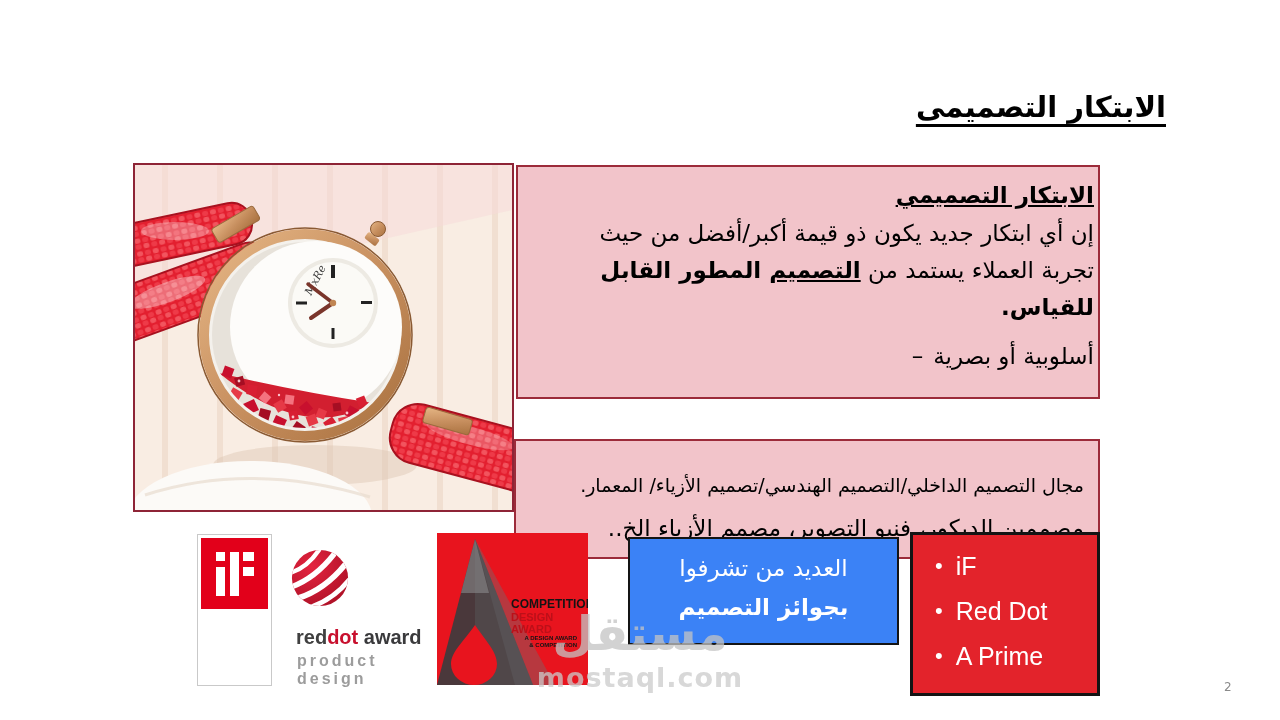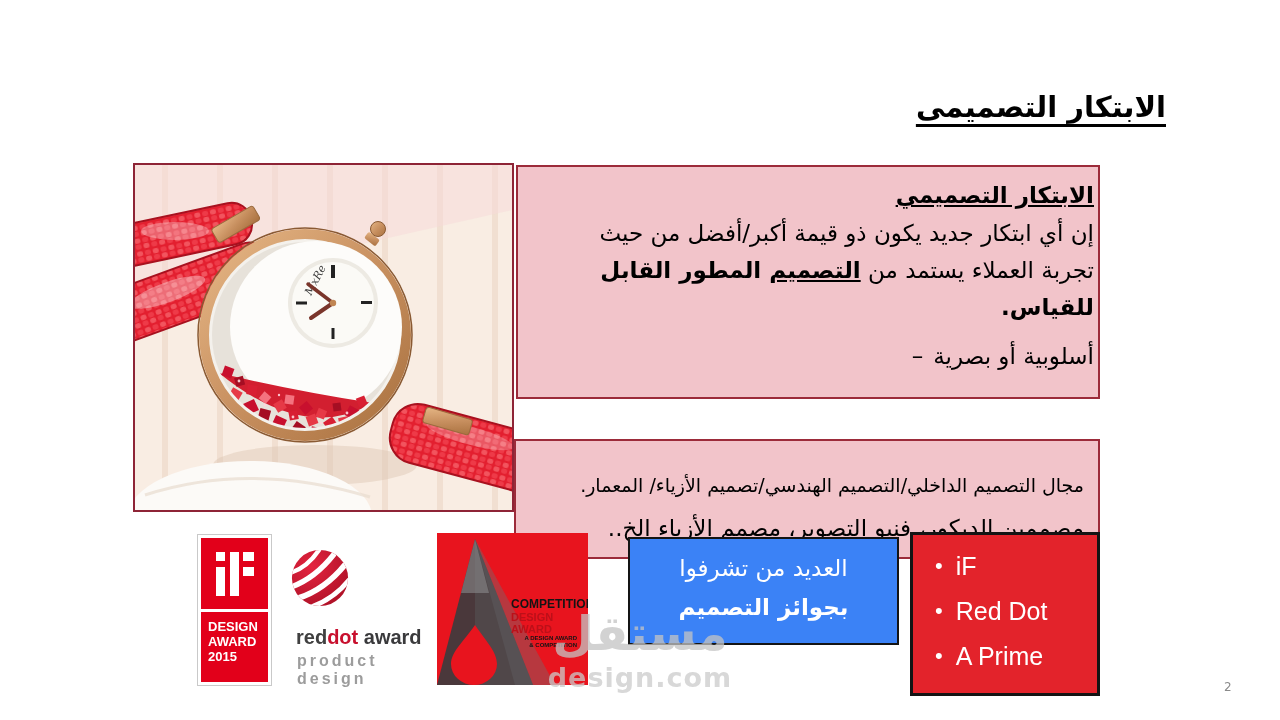--- a/index.html
+++ b/index.html
@@ -217,25 +217,20 @@
   </div>
 
   <div class="iflogo">
     <div class="if-top">
       <div class="ifg if-dot"></div>
       <div class="ifg if-ibar"></div>
       <div class="ifg if-fbar"></div>
       <div class="ifg if-arm1"></div>
       <div class="ifg if-arm2"></div>
     </div>
-    <div class="if-bottom">
-      <div>DESIGN</div>
-      <div>AWARD</div>
-      <div>2015</div>
-    </div>
   </div>
 
   <div class="reddot">
     <svg width="60" height="60" viewBox="0 0 62 62">
       <defs>
         <radialGradient id="rdball" cx="0.35" cy="0.3" r="0.9">
           <stop offset="0" stop-color="#E4243F"></stop>
             <stop offset="1" stop-color="#A50E23"></stop>
         </radialGradient>
         <clipPath id="rdclip">
@@ -287,18 +282,18 @@
       <span class="label">Red Dot</span>
     </div>
     <div class="award-item">
       <span class="bullet">•</span>
       <span class="label">A Prime</span>
     </div>
   </div>
 
   <div class="wm">
     <div class="wm-ar">مستقل</div>
-    <div class="wm-en">design.com</div>
+    <div class="wm-en">mostaql.com</div>
   </div>
 
   <div class="pagenum">2</div>
 
 </div>
 
 </body></html>

